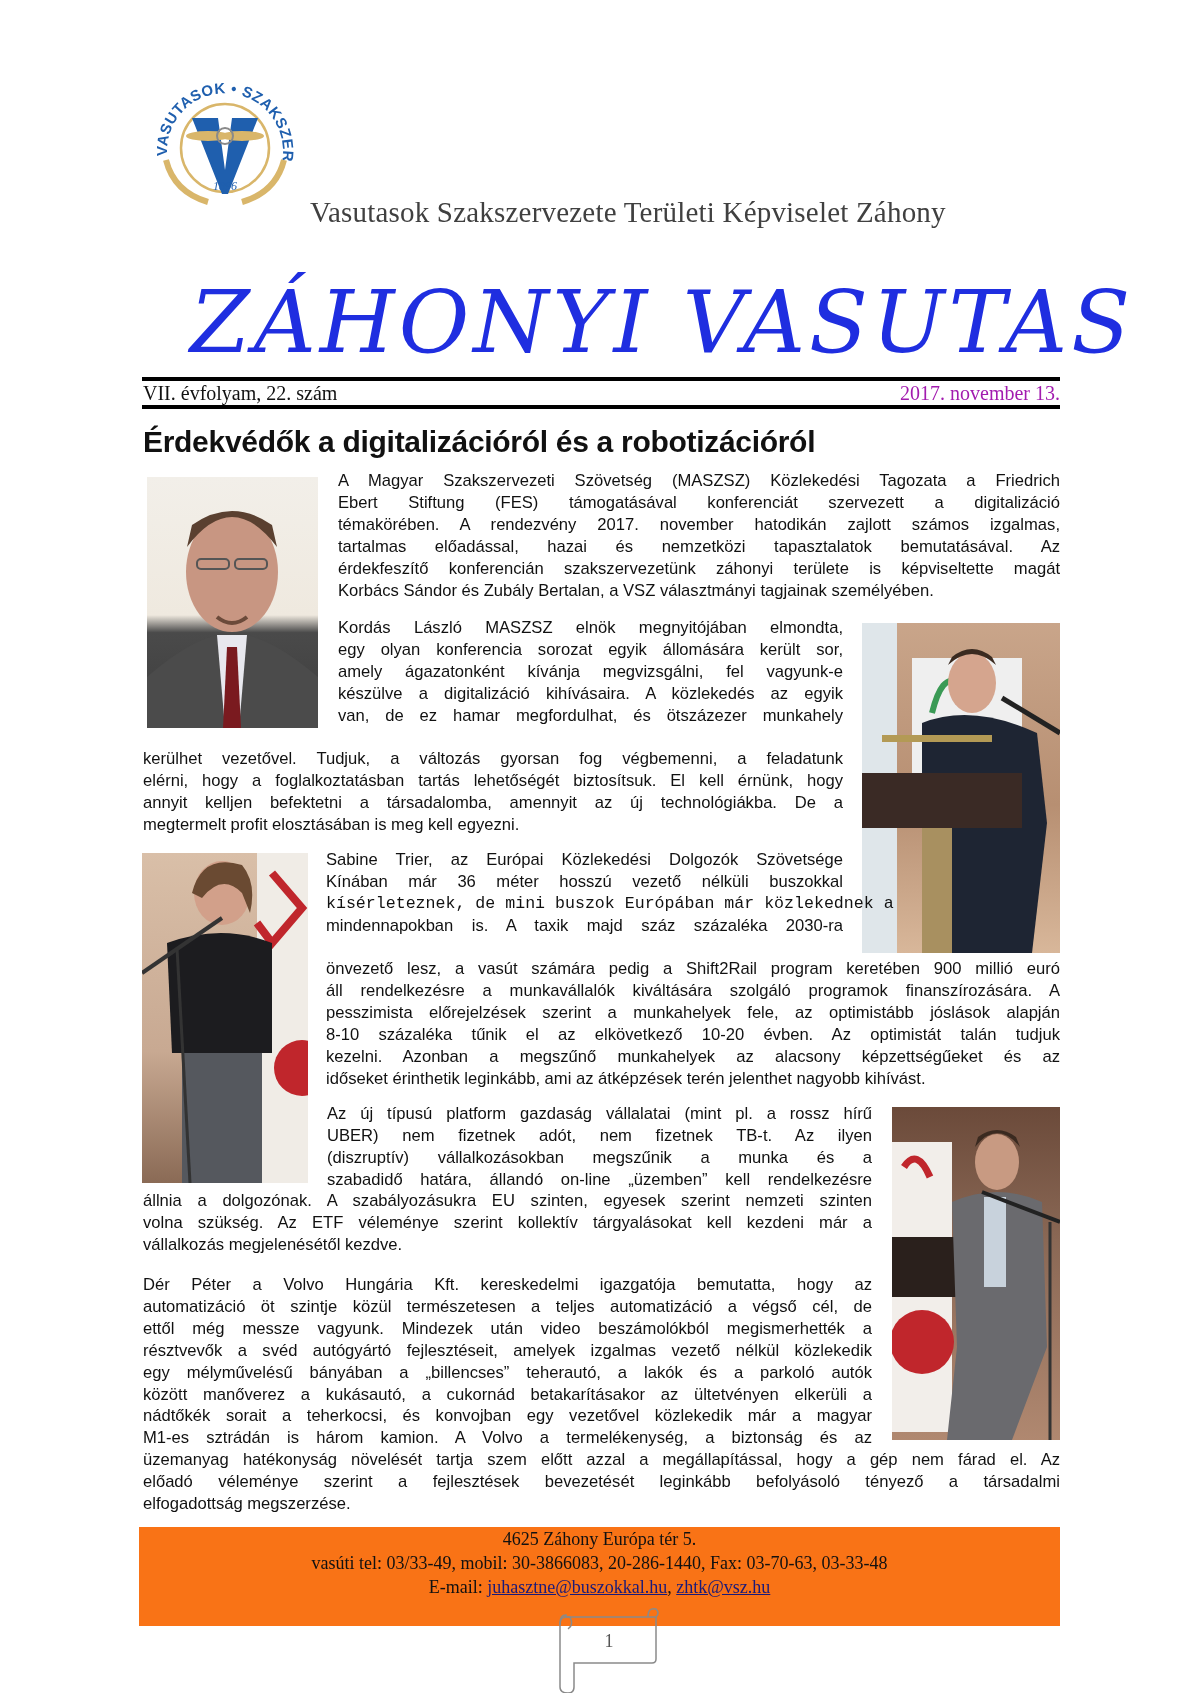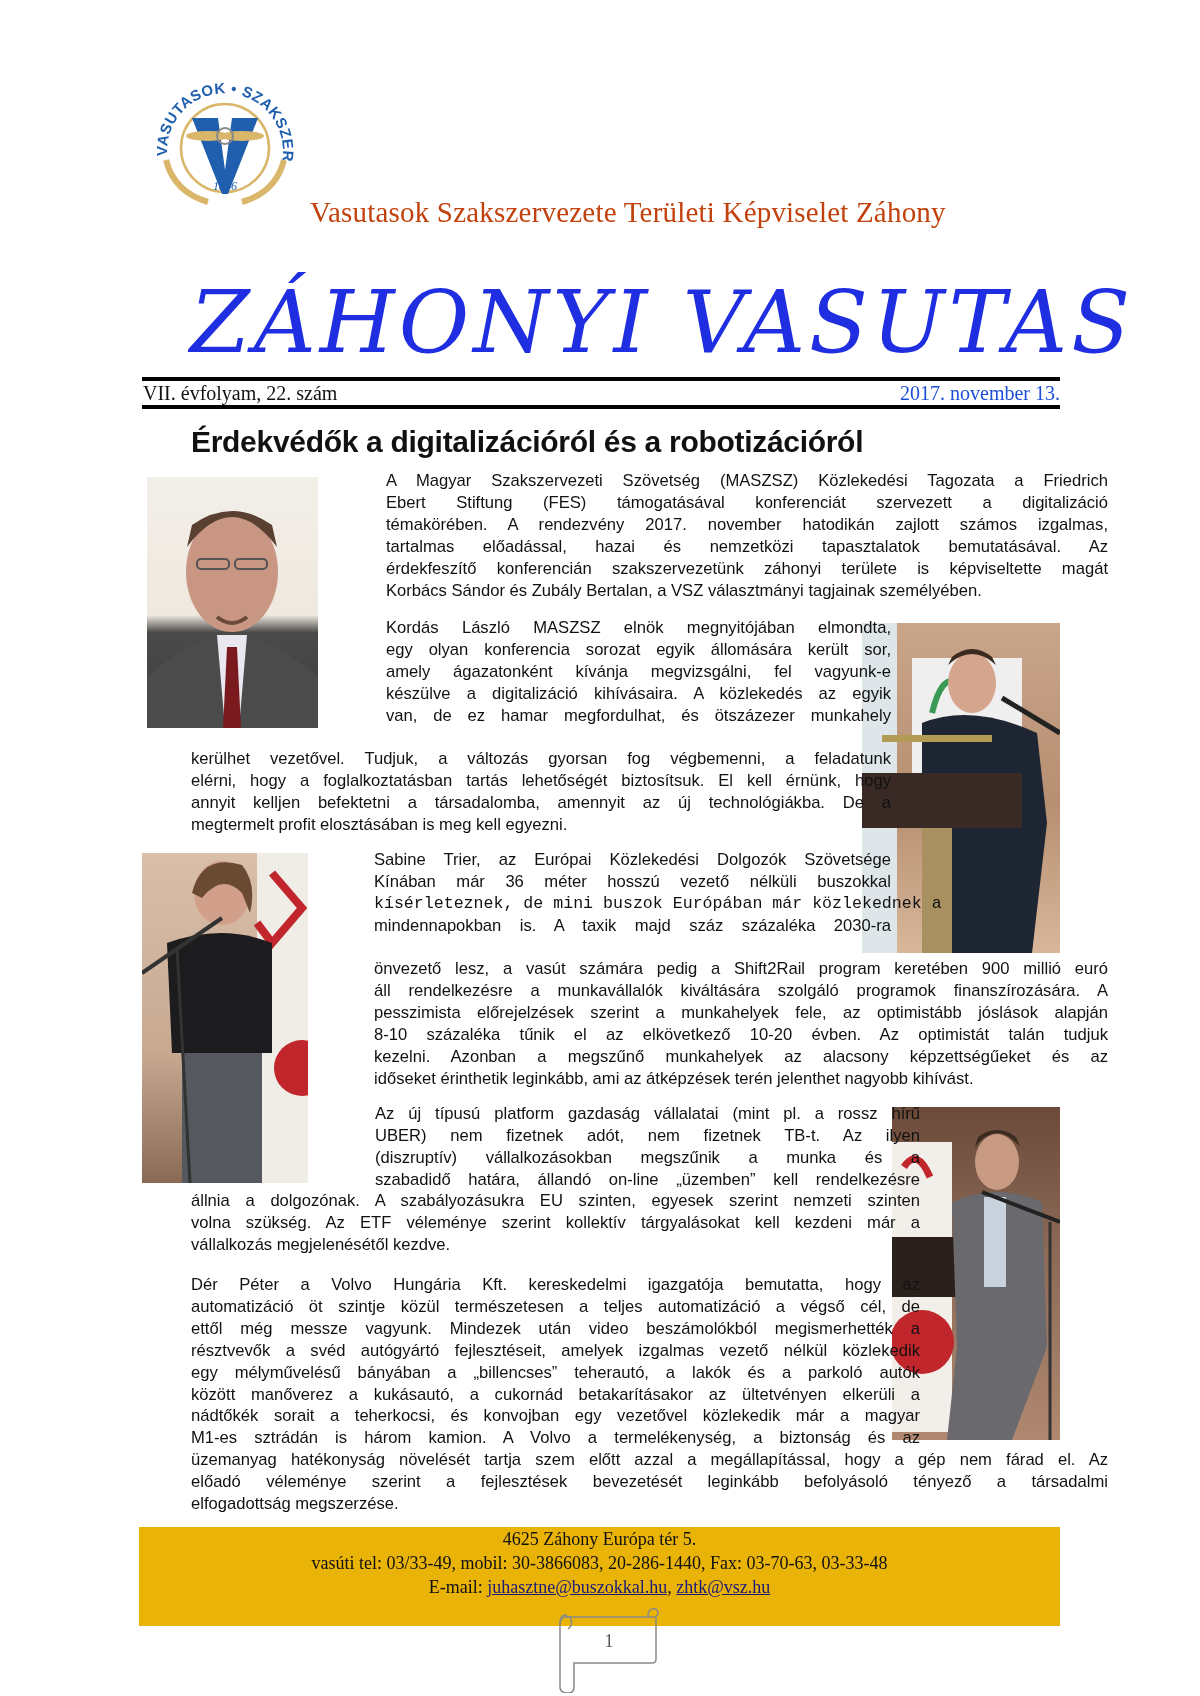--- a/index.html
+++ b/index.html
@@ -1,31 +1,31 @@
 <!DOCTYPE html>
 <html><head>
 <meta charset="utf-8">
 <style>
   html, body { margin:0; padding:0; background:#fff; }
   body { width:1200px; height:1696px; position:relative; overflow:hidden; }
   .abs { position:absolute; }
   .serif { font-family: "Liberation Serif", "DejaVu Serif", serif; }
-  .sans { font-family: "Liberation Sans", "DejaVu Sans", sans-serif; margin-left: 48px; }
+  .sans { font-family: "Liberation Sans", "DejaVu Sans", sans-serif; }
   #logo { left:146px; top:70px; width:156px; height:142px; }
-  #org-name { left:310px; top:196px; font-size:29px; color:#c2410c; letter-spacing:0.2px; white-space:nowrap; }
+  #org-name { left:310px; top:196px; font-size:29px; color:#404040; letter-spacing:0.2px; white-space:nowrap; }
   #masthead { left:190px; top:272px; font-size:86px; color:#1f2ee0; font-style:italic; letter-spacing:4px; white-space:nowrap; transform:scaleX(1.0); font-family:"DejaVu Serif", serif; font-weight:normal; }
   .rule { left:142px; width:918px; height:4px; background:#000; }
   #issue { left:143px; top:382px; font-size:20px; color:#111; }
-  #date { right:140px; top:382px; font-size:20px; color:#1d4ed8; }
+  #date { right:140px; top:382px; font-size:20px; color:#a21caf; }
   #headline { left:143px; top:425px; font-size:30px; font-weight:bold; color:#111; white-space:nowrap; letter-spacing:-0.3px; }
   .photo { overflow:hidden; }
   .txt { font-size:16.6px; line-height:21.9px; color:#111; text-align:justify; text-align-last:left; }
   .line { display:block; text-align:justify; text-align-last:justify; white-space:nowrap; }
   .line.last { text-align-last:left; }
-  #footer { left:139px; top:1527px; width:921px; height:99px; background:#eab308; text-align:center; color:#111; font-size:18px; line-height:24px; }
+  #footer { left:139px; top:1527px; width:921px; height:99px; background:#f97316; text-align:center; color:#111; font-size:18px; line-height:24px; }
   #footer a { color:#1a1a7a; text-decoration:underline; }
   #page-num { left:552px; top:1603px; width:110px; height:90px; }
 </style>
 </head>
 <body>
 
 <div class="abs" id="logo">
   <svg width="156" height="142" viewBox="0 0 156 142">
     <defs>
       <path id="ringpath" d="M 22 92 A 58 58 0 1 1 136 92"></path>

